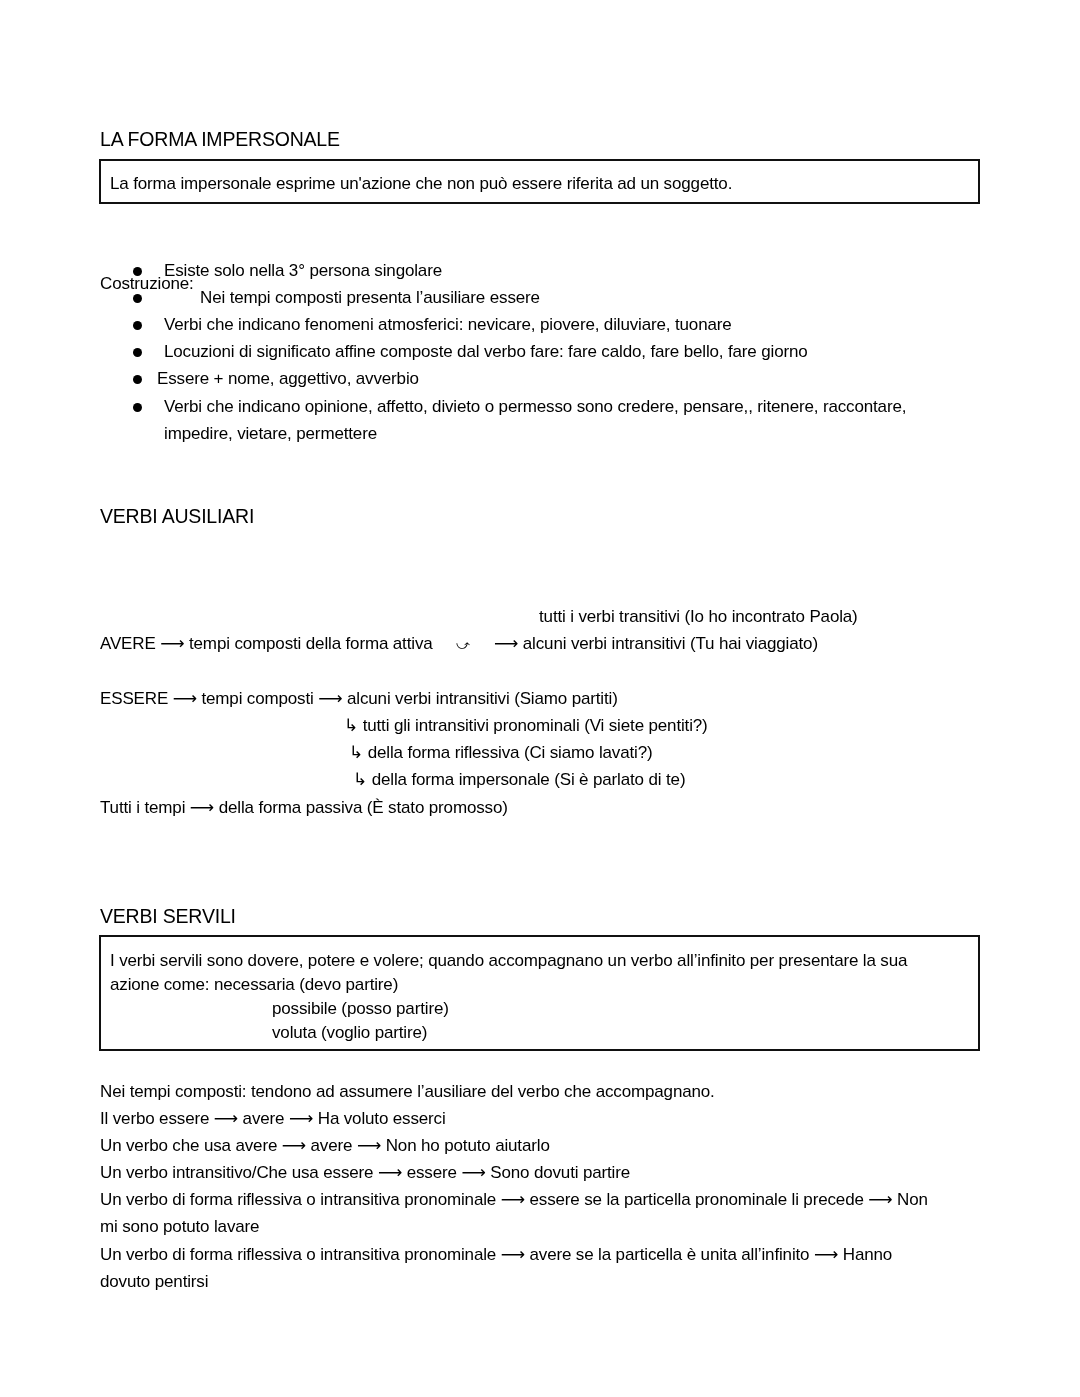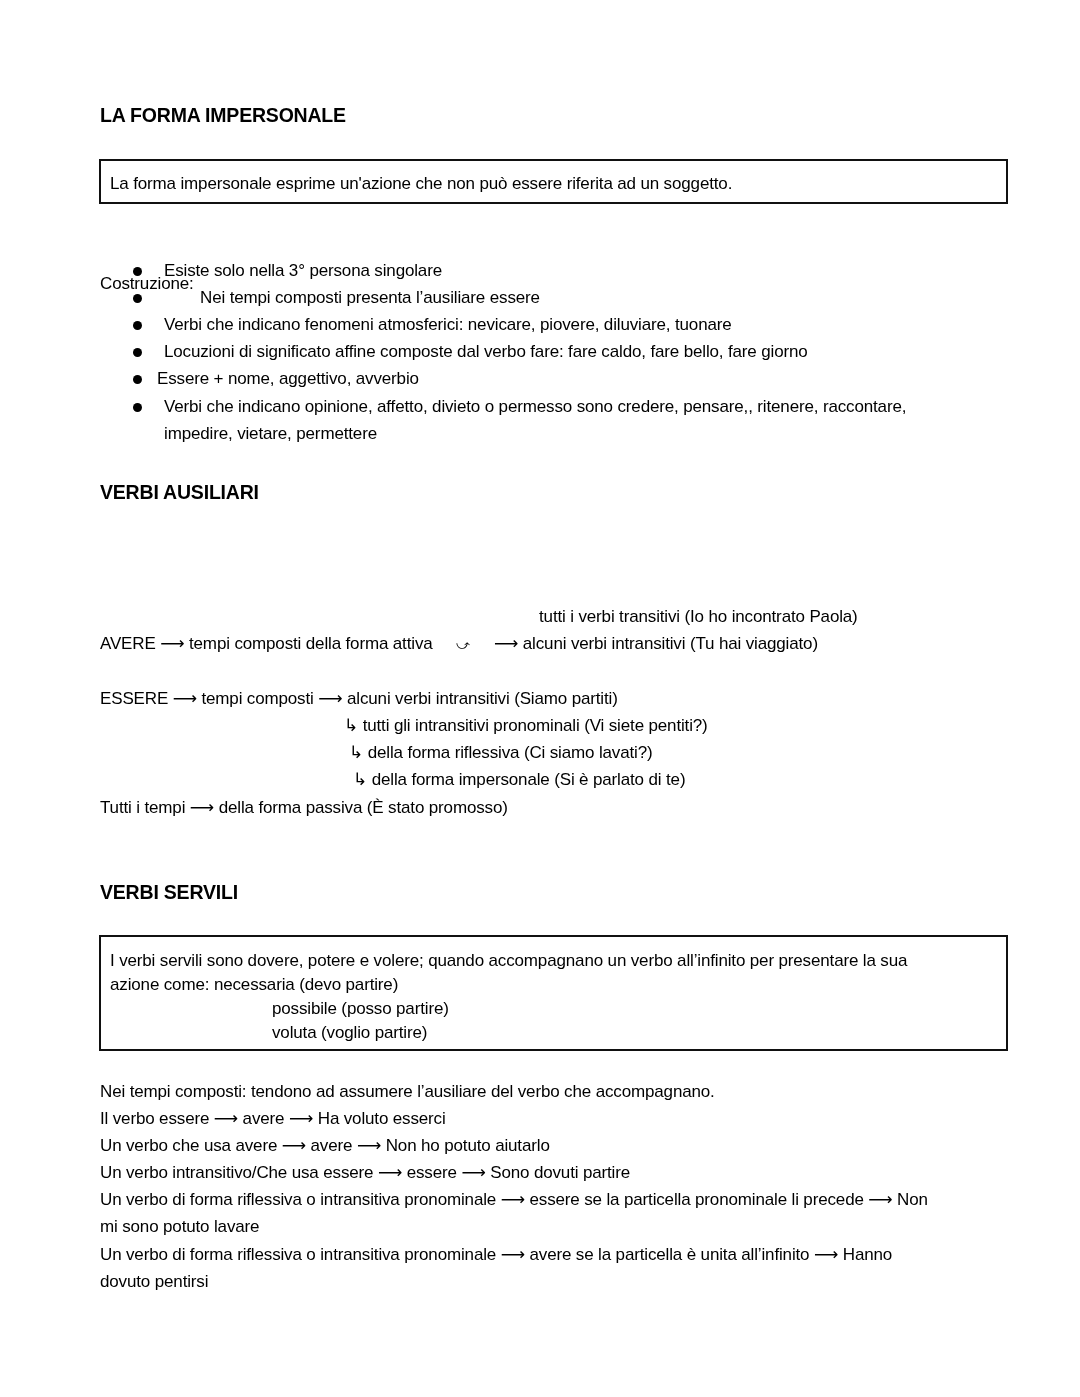--- a/index.html
+++ b/index.html
@@ -24,32 +24,32 @@
     .t {
       position: absolute;
       font-size: 17px;
       line-height: 24px;
       white-space: nowrap;
       letter-spacing: -0.15px;
     }
     .h {
       position: absolute;
       font-size: 19.5px;
-      font-weight: bold;
+      font-weight: normal;
       line-height: 26px;
       white-space: nowrap;
       letter-spacing: -0.2px;
+      margin-top: 24px;
     }
     .box {
       position: absolute;
       left: 99px;
       width: 877px;
       border: 2px solid #111111;
       box-sizing: content-box;
-      padding-left: 28px;
     }
     .box .t { left: 9px; }
     .bullet {
       position: absolute;
       left: 133px;
       width: 9px;
       height: 9px;
       border-radius: 50%;
       background: #000;
     }

